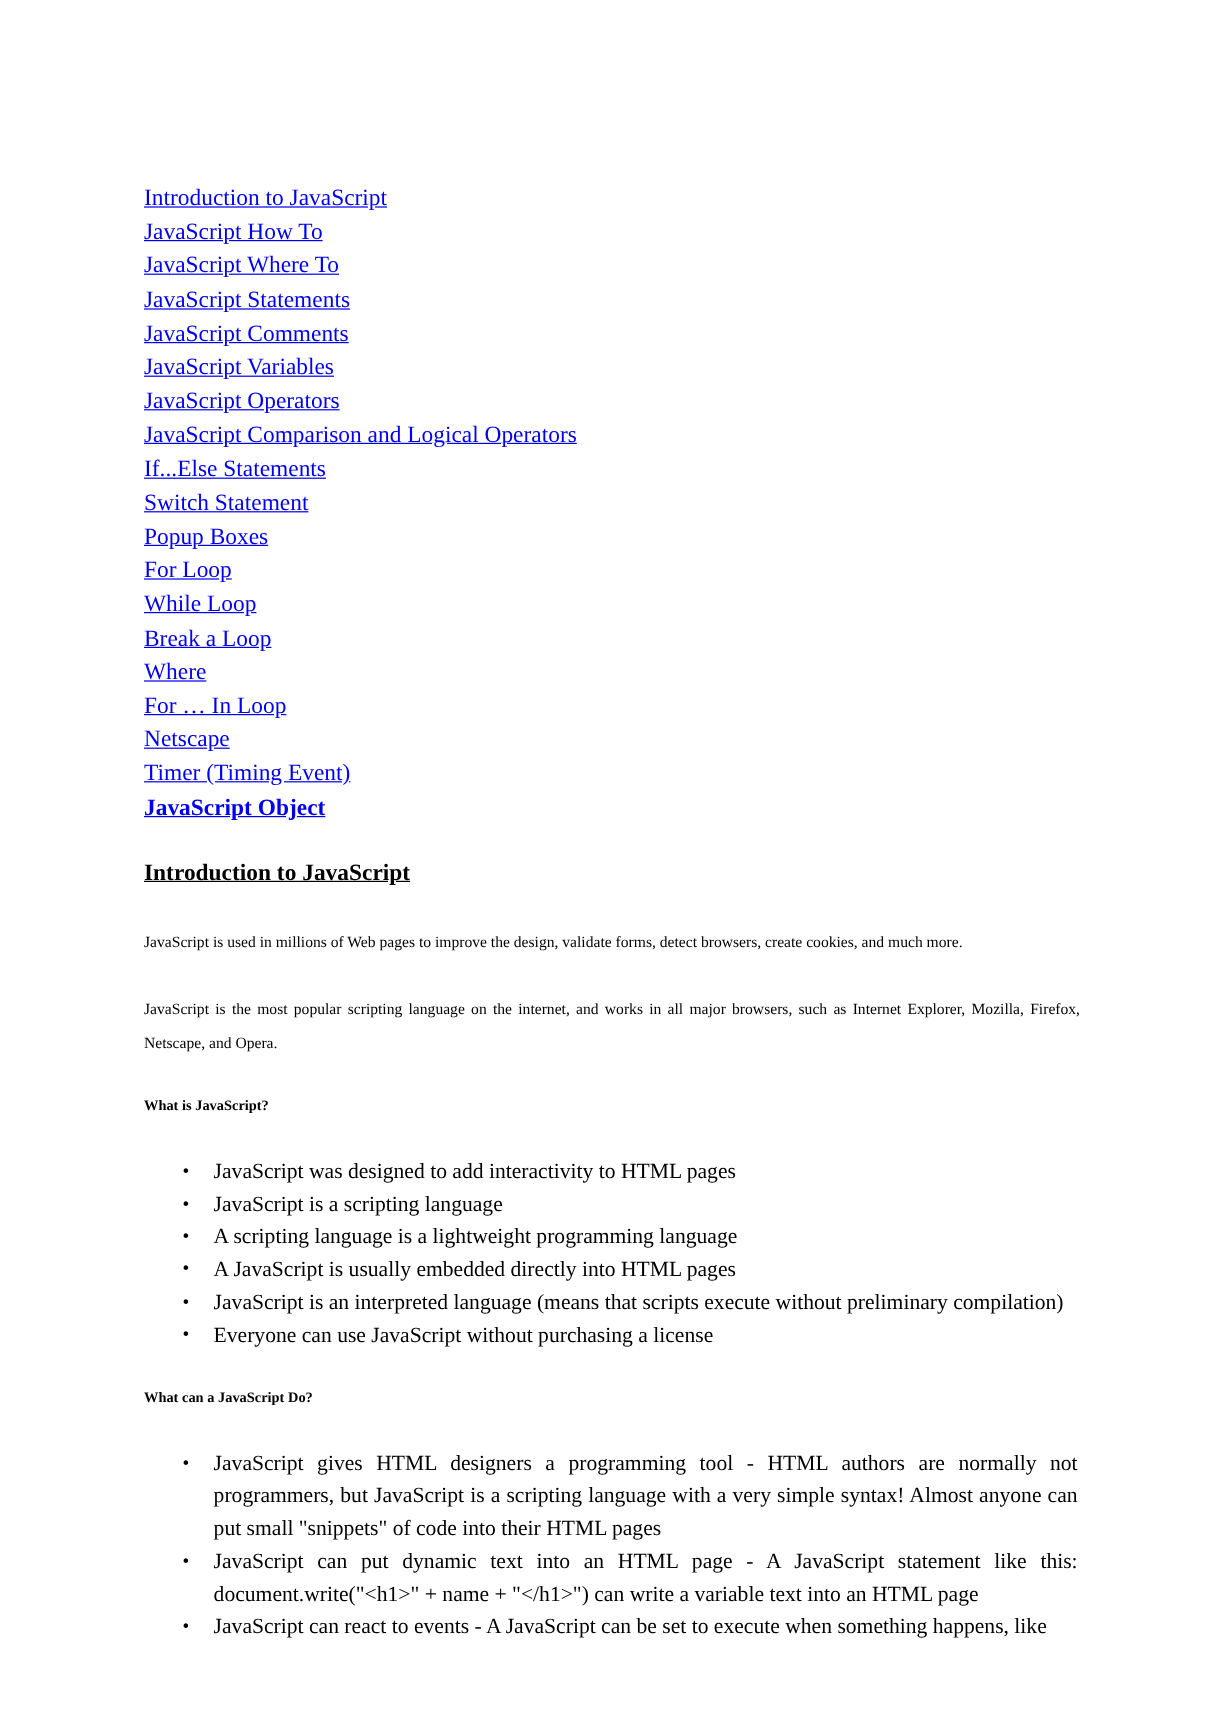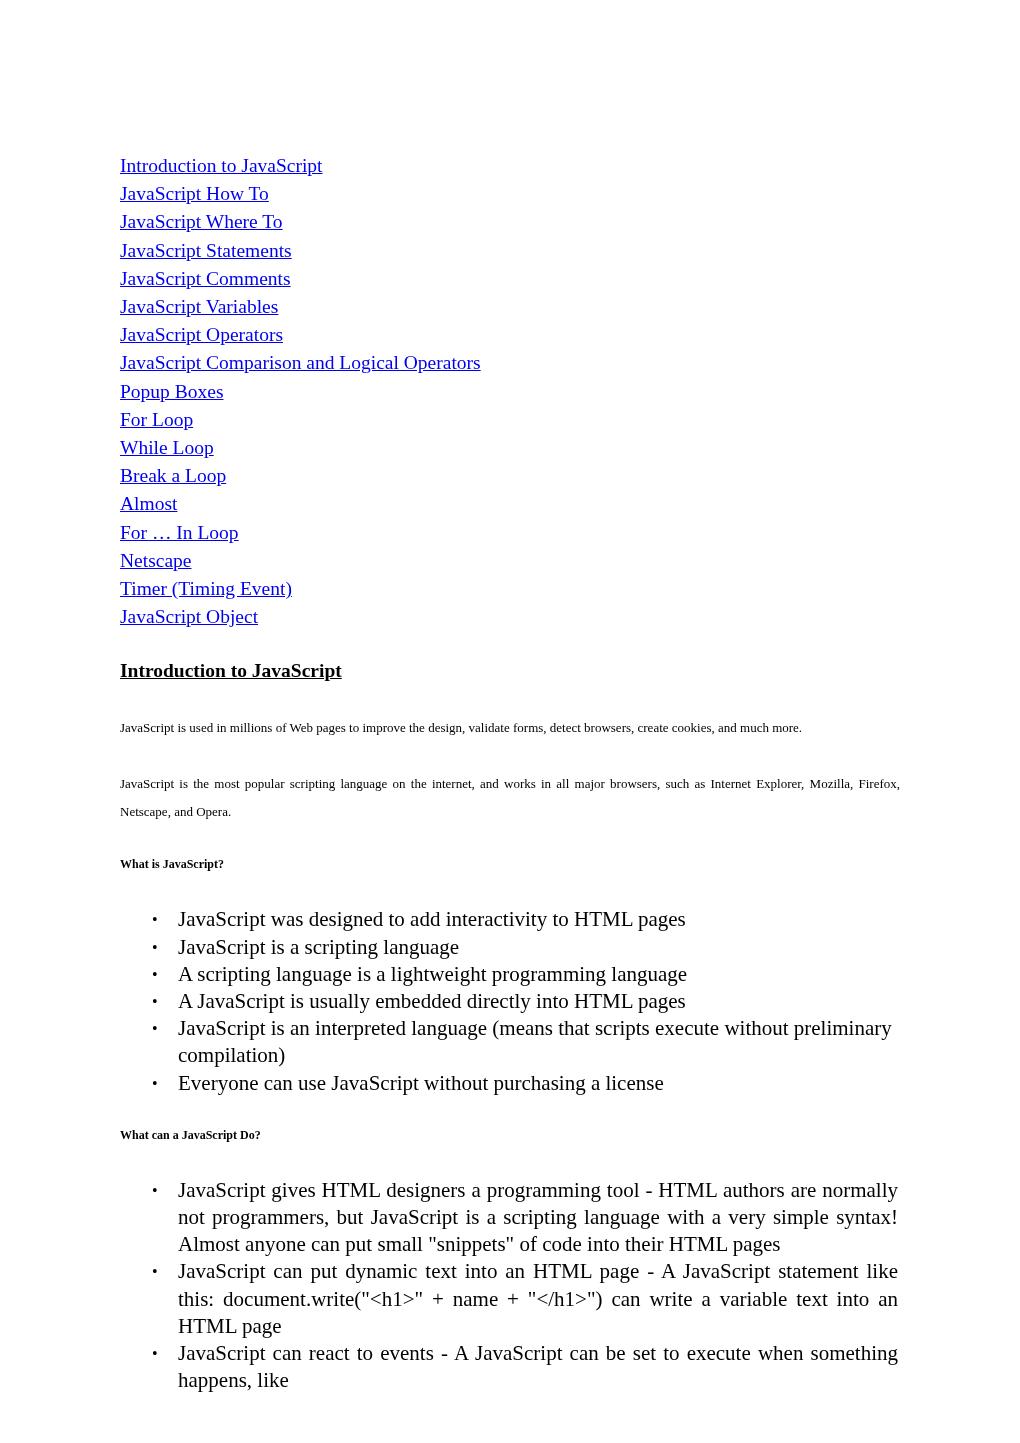--- a/index.html
+++ b/index.html
@@ -39,21 +39,21 @@
     white-space: nowrap;
   }
   .toc-link {
     color: #0000ee;
     text-decoration: underline;
     font-size: 19.5px;
     font-family: "Liberation Serif", "DejaVu Serif", serif;
     cursor: pointer;
   }
   .toc-link.strong {
-    font-weight: normal;
+    font-weight: bold;
   }
 
   
   .doc-heading {
     font-size: 19.5px;
     font-weight: bold;
     text-decoration: underline;
     margin: 0;
     padding: 0;
     line-height: 27px;
@@ -84,21 +84,21 @@
 
   
   .bullets {
     margin: 0;
     padding: 0;
     list-style: none;
   }
   .bullets > li {
     position: relative;
     padding-left: 58px;
-    font-size: 21px;
+    font-size: 18px;
     line-height: 27.2px;
     margin: 0;
     text-align: left;
   }
   .bullets > li::before {
     content: "\2022";
     position: absolute;
     left: 32px;
     top: 0;
     font-size: 16px;
@@ -125,25 +125,27 @@
 
     <ul class="link-list">
       <li><a class="toc-link" href="#">Introduction to JavaScript</a></li>
       <li><a class="toc-link" href="#">JavaScript How To</a></li>
       <li><a class="toc-link" href="#">JavaScript Where To</a></li>
       <li><a class="toc-link" href="#">JavaScript Statements</a></li>
       <li><a class="toc-link" href="#">JavaScript Comments</a></li>
       <li><a class="toc-link" href="#">JavaScript Variables</a></li>
       <li><a class="toc-link" href="#">JavaScript Operators</a></li>
       <li><a class="toc-link" href="#">JavaScript Comparison and Logical Operators</a></li>
+      <li><a class="toc-link" href="#">If...Else Statements</a></li>
+      <li><a class="toc-link" href="#">Switch Statement</a></li>
       <li><a class="toc-link" href="#">Popup Boxes</a></li>
       <li><a class="toc-link" href="#">For Loop</a></li>
       <li><a class="toc-link" href="#">While Loop</a></li>
       <li><a class="toc-link" href="#">Break a Loop</a></li>
-      <li><a class="toc-link" href="#">Almost</a></li>
+      <li><a class="toc-link" href="#">Where</a></li>
       <li><a class="toc-link" href="#">For … In Loop</a></li>
       <li><a class="toc-link" href="#">Netscape</a></li>
       <li><a class="toc-link" href="#">Timer (Timing Event)</a></li>
       <li><a class="toc-link strong" href="#">JavaScript Object</a></li>
     </ul>
 
     <div class="heading-gap-top"></div>
 
     <h1 class="doc-heading">Introduction to JavaScript</h1>
 

